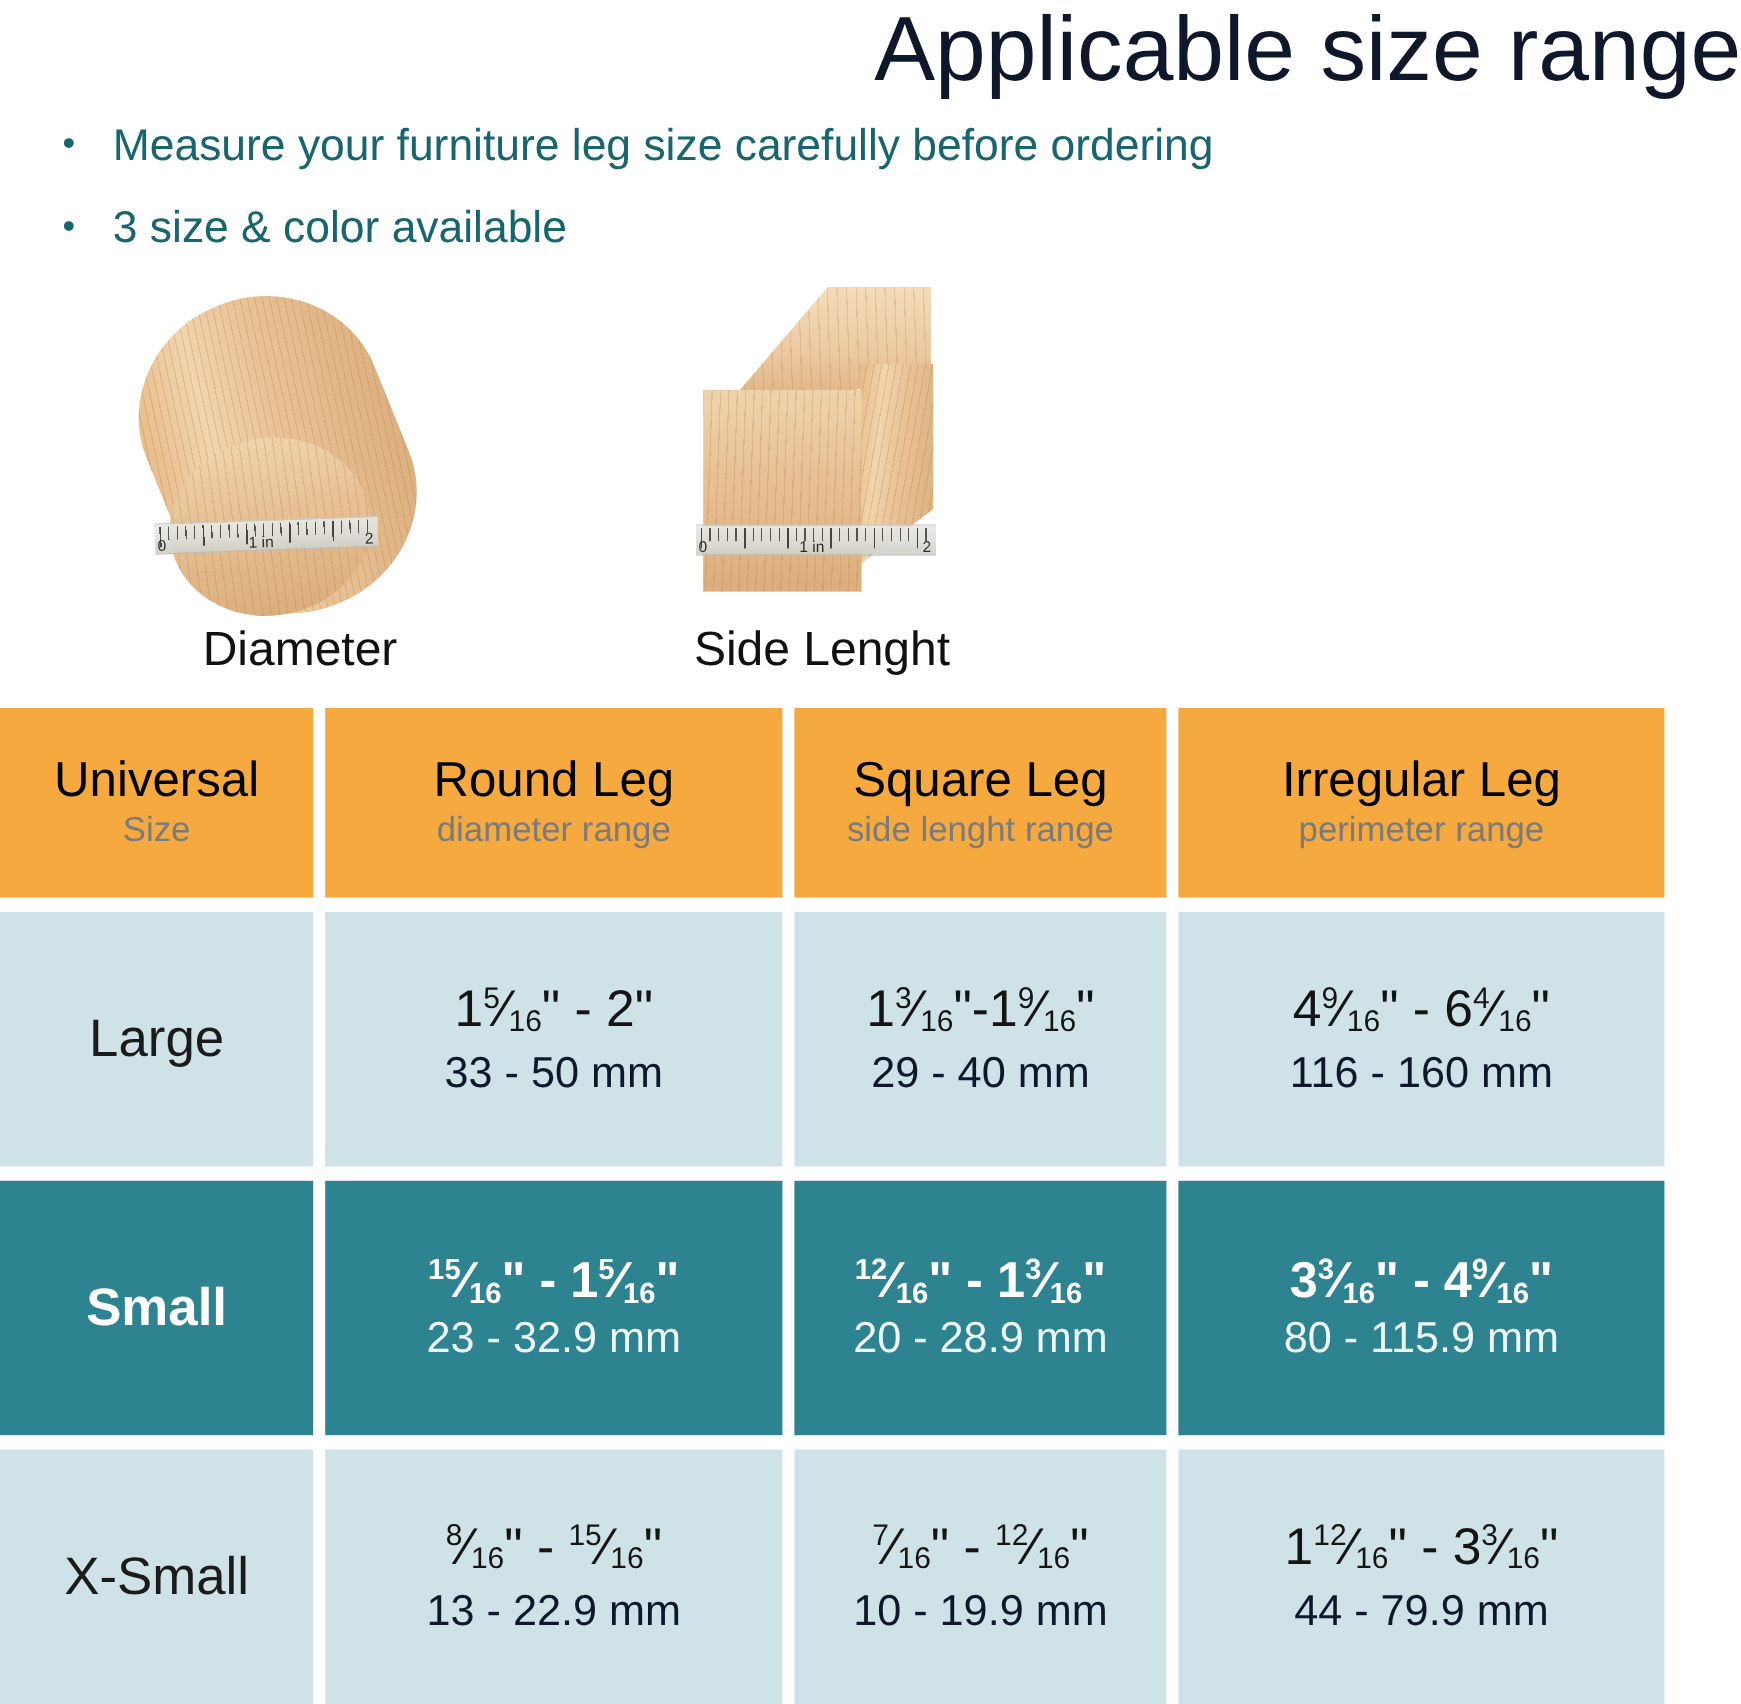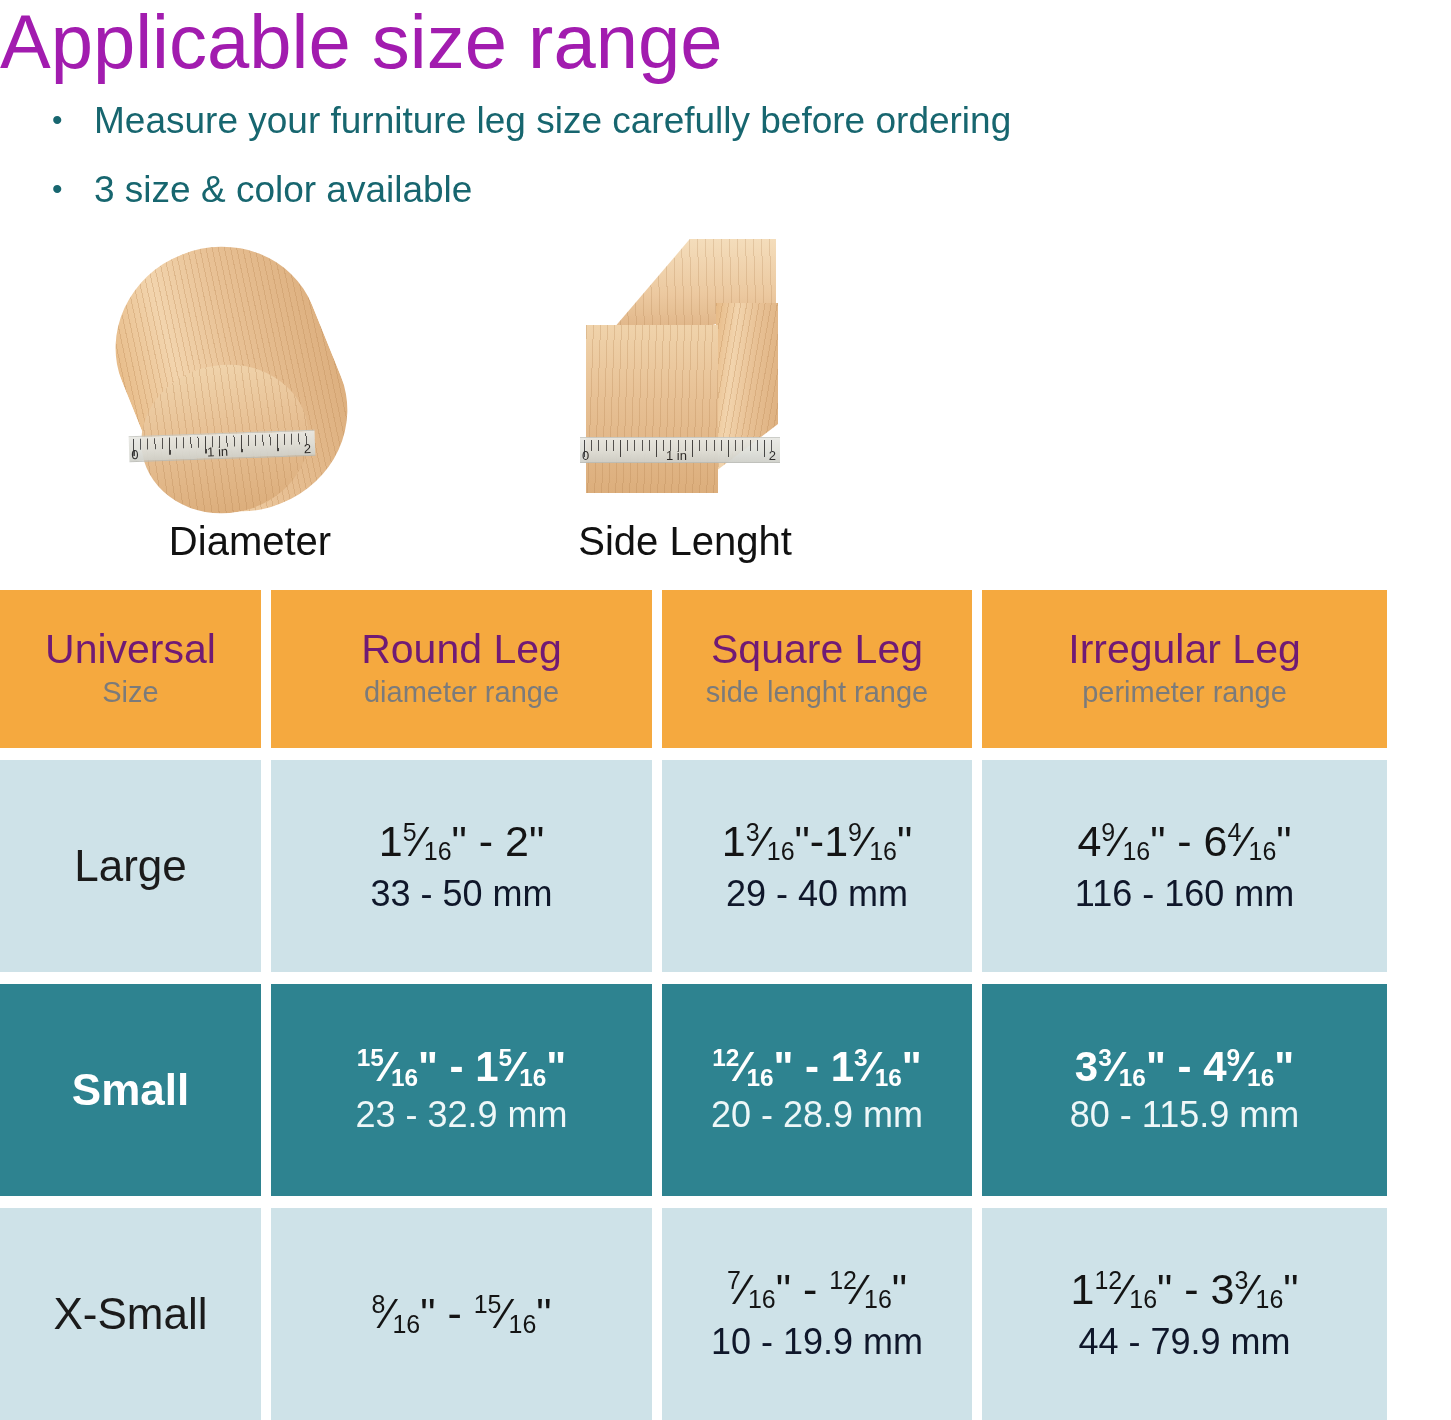--- a/index.html
+++ b/index.html
@@ -6,22 +6,22 @@
   body {
     width: 1451px; height: 1420px;
     background: #ffffff;
     font-family: "Liberation Sans", sans-serif;
     overflow: hidden;
     position: relative;
   }
 
   
   .title {
-    text-align: left;
-    color: #a21caf;
+    text-align: right;
+    color: #0f172a;
     font-size: 76px;
     font-weight: 400;
     line-height: 1;
     padding-top: 4px;
     letter-spacing: 0px;
   }
 
   
   .bullets { padding: 20px 0 0 52px; }
   .bullet {
@@ -160,21 +160,21 @@
     padding: 6px 4px;
   }
   .c0 { width: 261px; }
   .c1 { width: 381px; }
   .c2 { width: 310px; }
   .c3 { width: 405px; }
 
   
   .hdr .tcell { background: #F5A93F; height: 158px; }
   .hdr-main {
-    font-size: 41px; color: #701a75; font-weight: 400; line-height: 1.05;
+    font-size: 41px; color: #000000; font-weight: 400; line-height: 1.05;
   }
   .hdr-sub {
     font-size: 29px; color: #7b7b7b; font-weight: 400; line-height: 1.2; margin-top: 4px;
   }
   .hdr .c0 .hdr-main { font-size: 41px; }
 
   
   .light .tcell { background: #CEE2E8; height: 212px; }
   .dark  .tcell { background: #2E8390; height: 212px; }
 
@@ -301,20 +301,21 @@
       <div class="mm">80 - 115.9 mm</div>
     </div>
   </div>
 
   <div class="trow light">
     <div class="tcell c0">
       <div class="size-label">X-Small</div>
     </div>
     <div class="tcell c1">
       <div class="inch"><sup>8</sup>⁄<sub>16</sub>" - <sup>15</sup>⁄<sub>16</sub>"</div>
+      <div class="mm">13 - 22.9 mm</div>
     </div>
     <div class="tcell c2">
       <div class="inch"><sup>7</sup>⁄<sub>16</sub>" - <sup>12</sup>⁄<sub>16</sub>"</div>
       <div class="mm">10 - 19.9 mm</div>
     </div>
     <div class="tcell c3">
       <div class="inch">1<sup>12</sup>⁄<sub>16</sub>" - 3<sup>3</sup>⁄<sub>16</sub>"</div>
       <div class="mm">44 - 79.9 mm</div>
     </div>
   </div>

